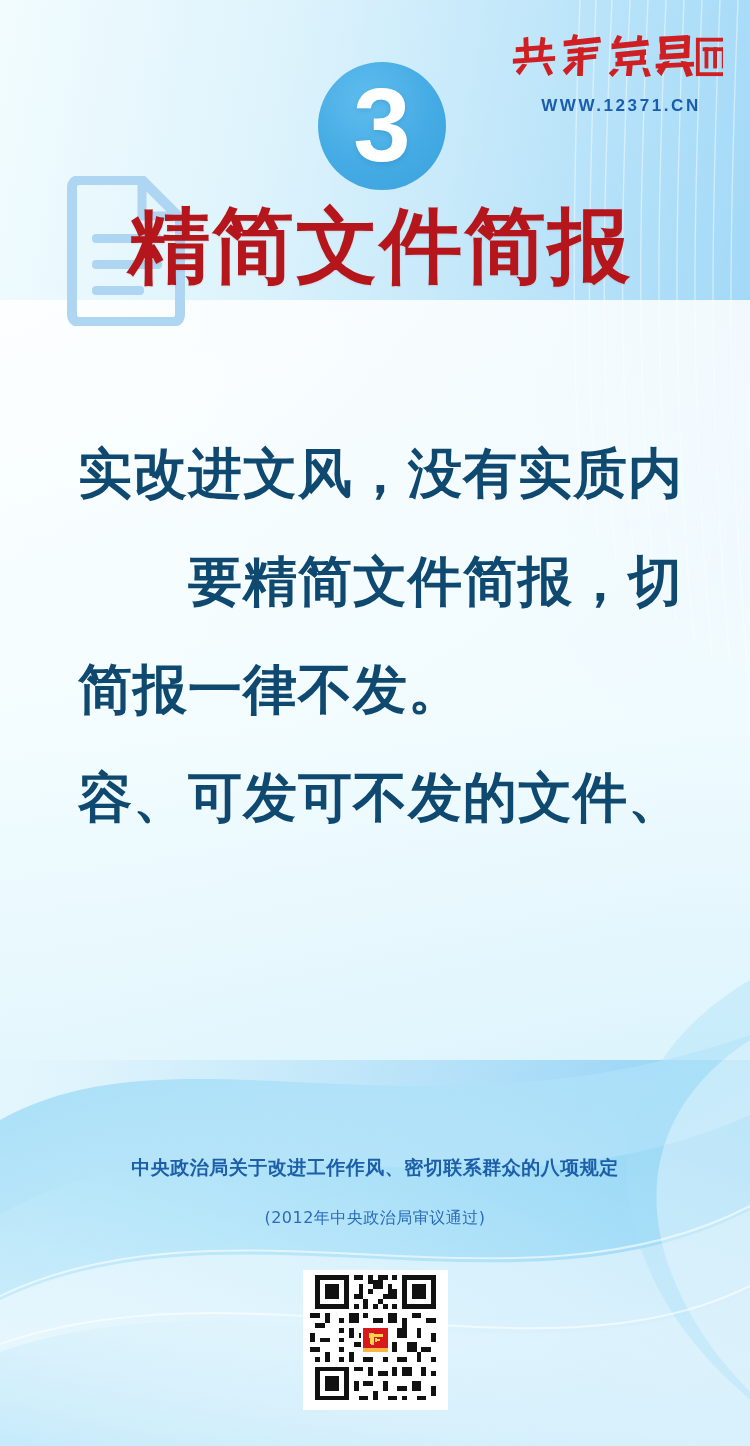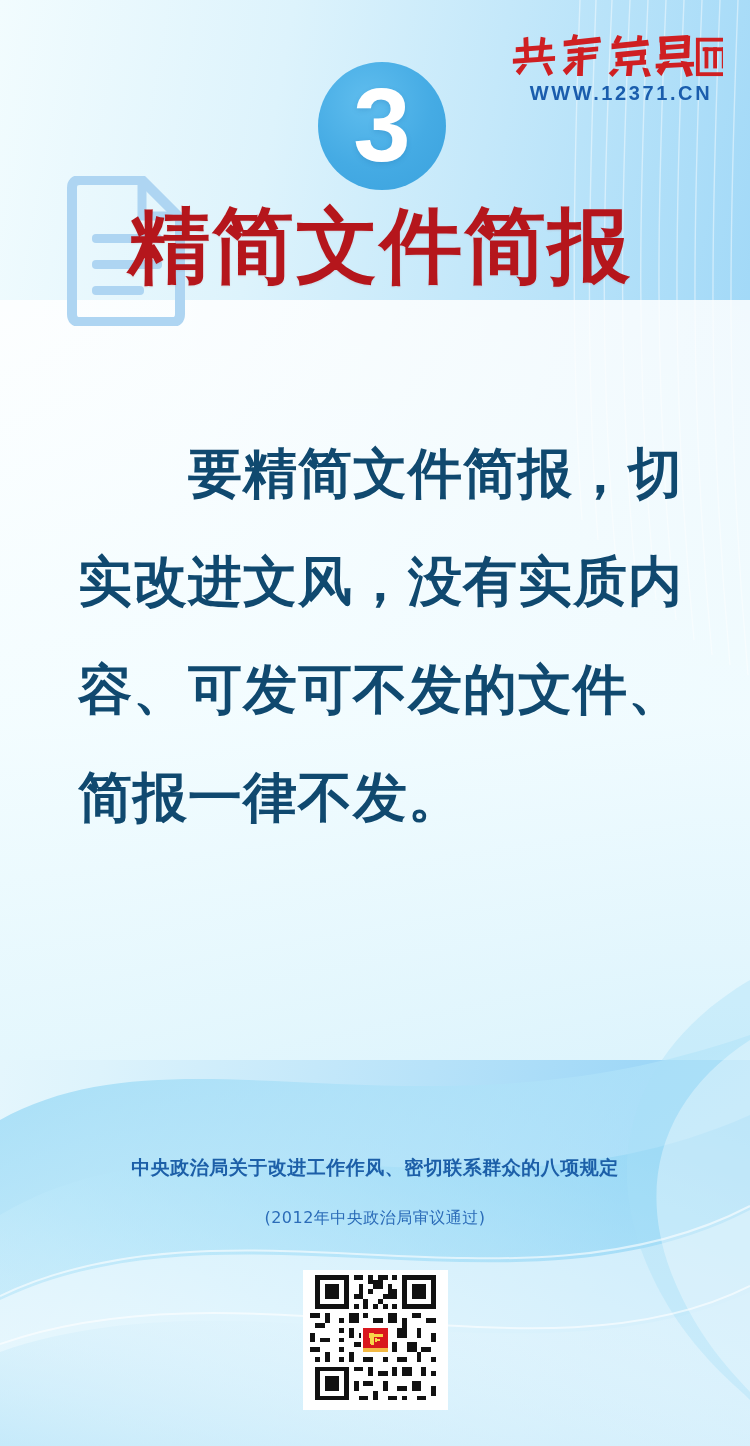--- a/index.html
+++ b/index.html
@@ -41,22 +41,22 @@
     top: 32px;
     width: 222px;
     text-align: center;
   }
   .logo-cn {
     display:block;
     height: 46px;
   }
   .logo-url {
     display: block;
-    margin-top: 4px;
-    font-size: 20px;
+    margin-top: 18px;
+    font-size: 17px;
     font-weight: bold;
     letter-spacing: 2.6px;
     color: #1a5dad;
     font-family: "Liberation Sans", sans-serif;
   }
 
   
   .badge {
     position: absolute;
     left: 318px;
@@ -279,24 +279,24 @@
       <path d="M80 6 L80 40 L116 40" fill="none" stroke="#aed5f2" stroke-width="9" stroke-linejoin="round"></path>
       <rect x="30" y="58" width="70" height="9" rx="4" fill="#aed5f2"></rect>
       <rect x="30" y="84" width="70" height="9" rx="4" fill="#aed5f2"></rect>
       <rect x="30" y="110" width="52" height="9" rx="4" fill="#aed5f2"></rect>
     </svg>
   </div>
 
   <div class="poster-title">精简文件简报</div>
 
   <div class="body-text">
+    <div class="body-line">实改进文风，没有实质内</div>
     <div class="body-line">　　要精简文件简报，切</div>
-    <div class="body-line">实改进文风，没有实质内</div>
+    <div class="body-line">简报一律不发。</div>
     <div class="body-line">容、可发可不发的文件、</div>
-    <div class="body-line">简报一律不发。</div>
   </div>
 
   <div class="footer-heading">中央政治局关于改进工作作风、密切联系群众的八项规定</div>
   <div class="footer-sub">(2012年中央政治局审议通过)</div>
 
   <div class="qr-wrap">
     <svg class="qr-svg" viewBox="0 0 29 29" shape-rendering="crispEdges">
       <rect x="0" y="0" width="29" height="29" fill="#ffffff"></rect>
       <g fill="#111111">
 

